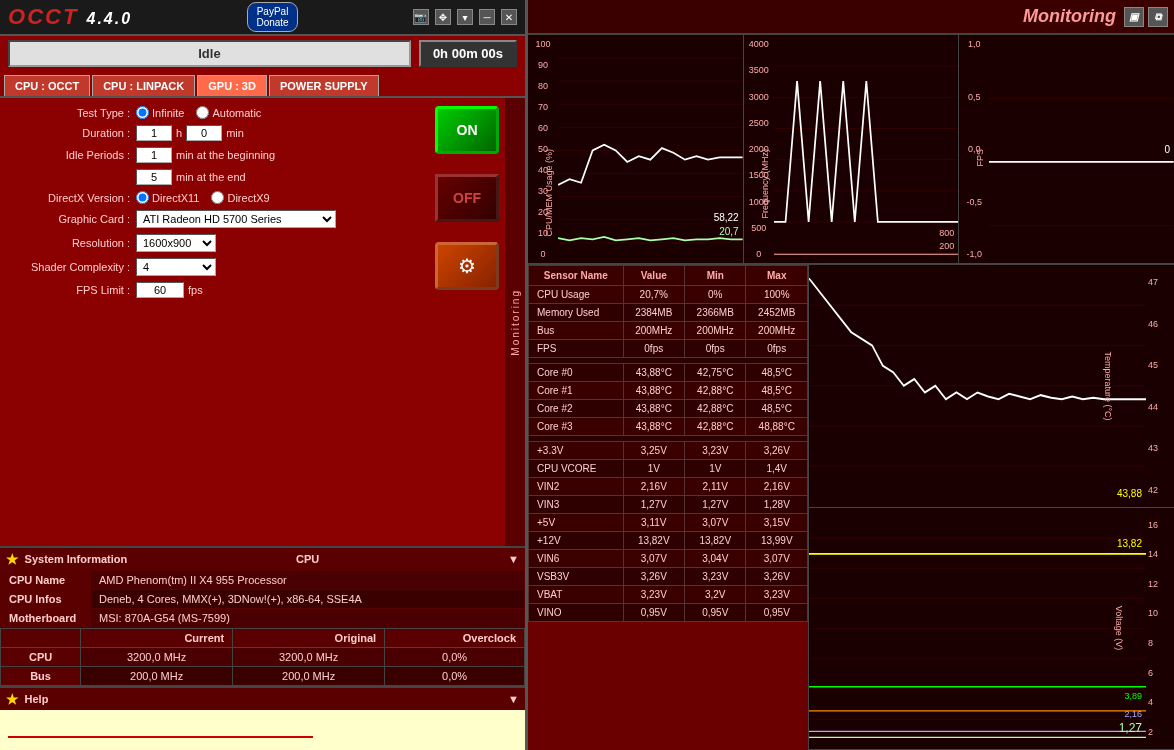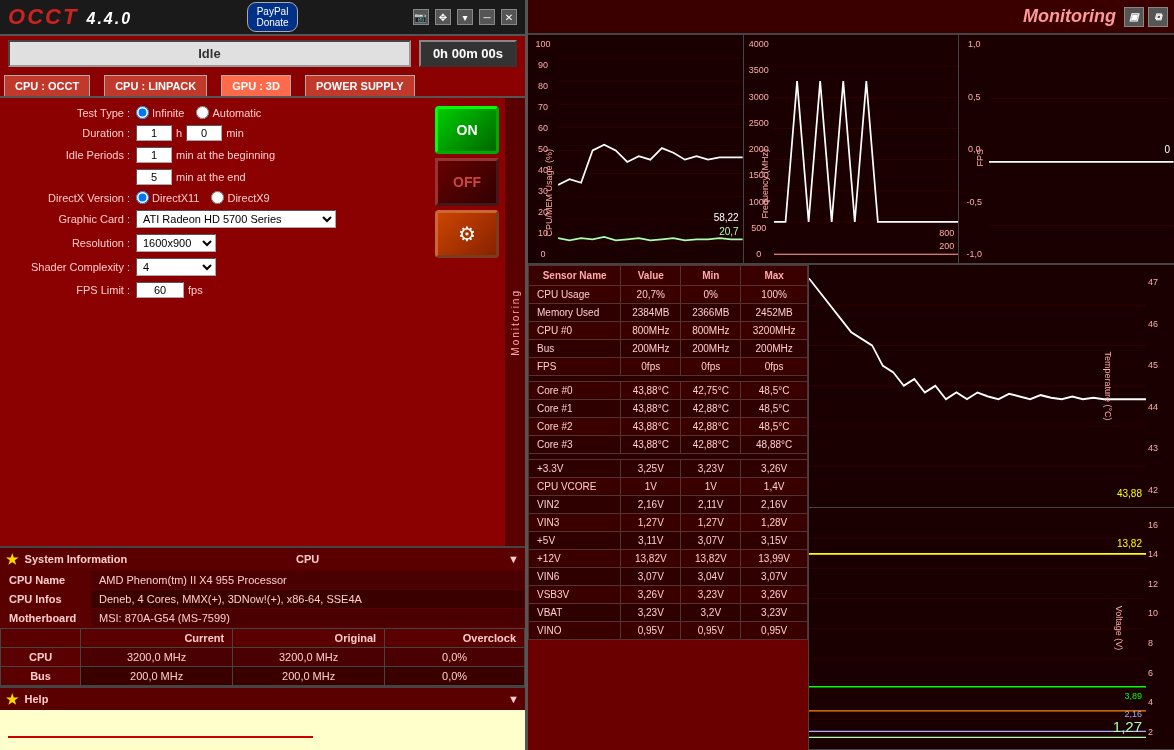--- a/index.html
+++ b/index.html
@@ -94,21 +94,21 @@
       padding: 4px 12px;
       font-size: 13px;
       font-weight: bold;
     }
 
     
     .nav-tabs {
       display: flex;
       background: #8B0000;
       padding: 4px 4px 0;
-      gap: 14px;
+      gap: 2px;
       border-bottom: 2px solid #555;
     }
     .nav-tab {
       background: #c0392b;
       color: white;
       border: 1px solid #aaa;
       border-bottom: none;
       padding: 4px 10px;
       cursor: pointer;
       font-size: 11px;
@@ -202,21 +202,21 @@
       display: flex;
       align-items: center;
       gap: 4px;
     }
 
     
     .action-buttons {
       display: flex;
       flex-direction: column;
       padding: 8px 6px;
-      gap: 4px;
+      gap: 20px;
       justify-content: flex-start;
       align-items: center;
     }
     .btn-on {
       width: 64px;
       height: 48px;
       background: linear-gradient(135deg, #00cc00, #006600);
       border: 3px outset #00ff00;
       color: white;
       font-weight: bold;
@@ -832,26 +832,20 @@
               <td>0%</td>
               <td>100%</td>
             </tr>
             <tr>
               <td>Memory Used</td>
               <td>2384MB</td>
               <td>2366MB</td>
               <td>2452MB</td>
             </tr>
             <tr>
-              <td>CPU #0</td>
-              <td>800MHz</td>
-              <td>800MHz</td>
-              <td>3200MHz</td>
-            </tr>
-            <tr>
               <td>Bus</td>
               <td>200MHz</td>
               <td>200MHz</td>
               <td>200MHz</td>
             </tr>
             <tr>
               <td>FPS</td>
               <td>0fps</td>
               <td>0fps</td>
               <td>0fps</td>
@@ -999,21 +993,21 @@
           <span class="right-chart-y-label">12</span>
           <span class="right-chart-y-label">10</span>
           <span class="right-chart-y-label">8</span>
           <span class="right-chart-y-label">6</span>
           <span class="right-chart-y-label">4</span>
           <span class="right-chart-y-label">2</span>
         </div>
         <div style="position:absolute; right:32px; top:30px; color:#ffff00; font-size:10px;">13,82</div>
         <div style="position:absolute; right:32px; bottom:48px; color:#00ff00; font-size:9px;">3,89</div>
         <div style="position:absolute; right:32px; bottom:30px; color:#aaaaff; font-size:9px;">2,16</div>
-        <div style="position:absolute; right:32px; bottom:14px; color:#aaffaa; font-size:15px;margin-left:8px;">1,27</div>
+        <div style="position:absolute; right:32px; bottom:14px; color:#aaffaa; font-size:12px;margin-left:8px;">1,27</div>
         <div style="position:absolute; right:32px; top:50%; transform:translateY(-50%) rotate(90deg); color:#ffaaaa; font-size:9px; white-space:nowrap;">Voltage (V)</div>
       </div>
 
     </div>
 
   </div>
 
 </div>
 
 </body></html>

